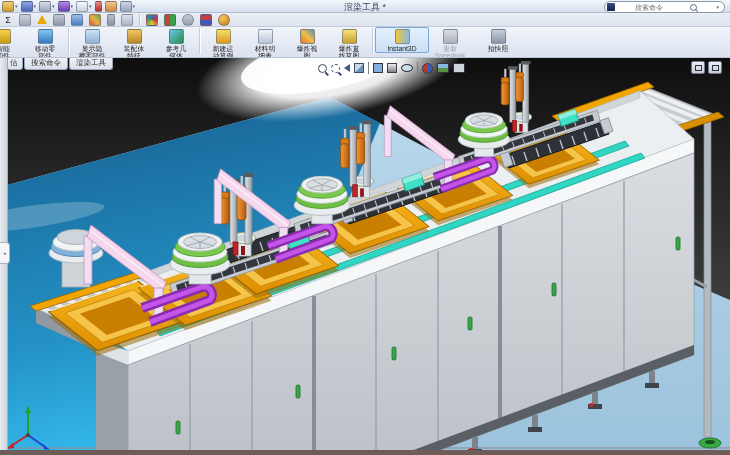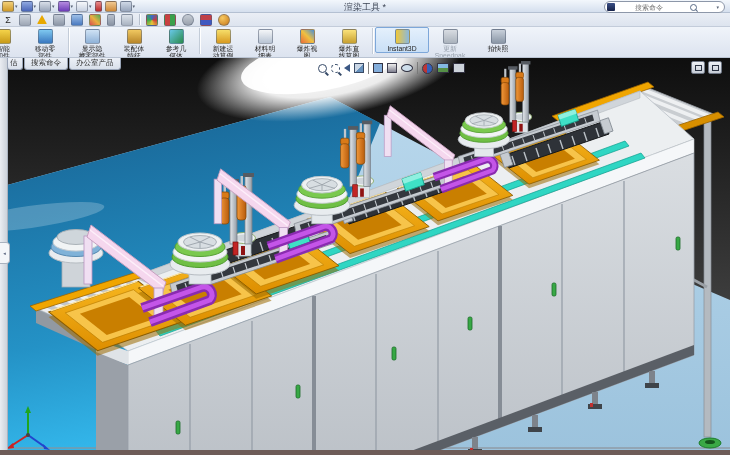--- a/index.html
+++ b/index.html
@@ -448,16 +448,16 @@
   <span class="vwb"></span>
   <span class="vwb"></span>
 </div>
 
 <div class="lstrip"></div>
 <div class="ltab">◂</div>
 
 <div class="tabstrip">
   <span class="tab cut">估</span>
   <span class="tab">搜索命令</span>
-  <span class="tab">办公室产品</span>
+  <span class="tab">渲染工具</span>
 </div>
 
 <div class="statusbar"></div>
 
 </body></html>

